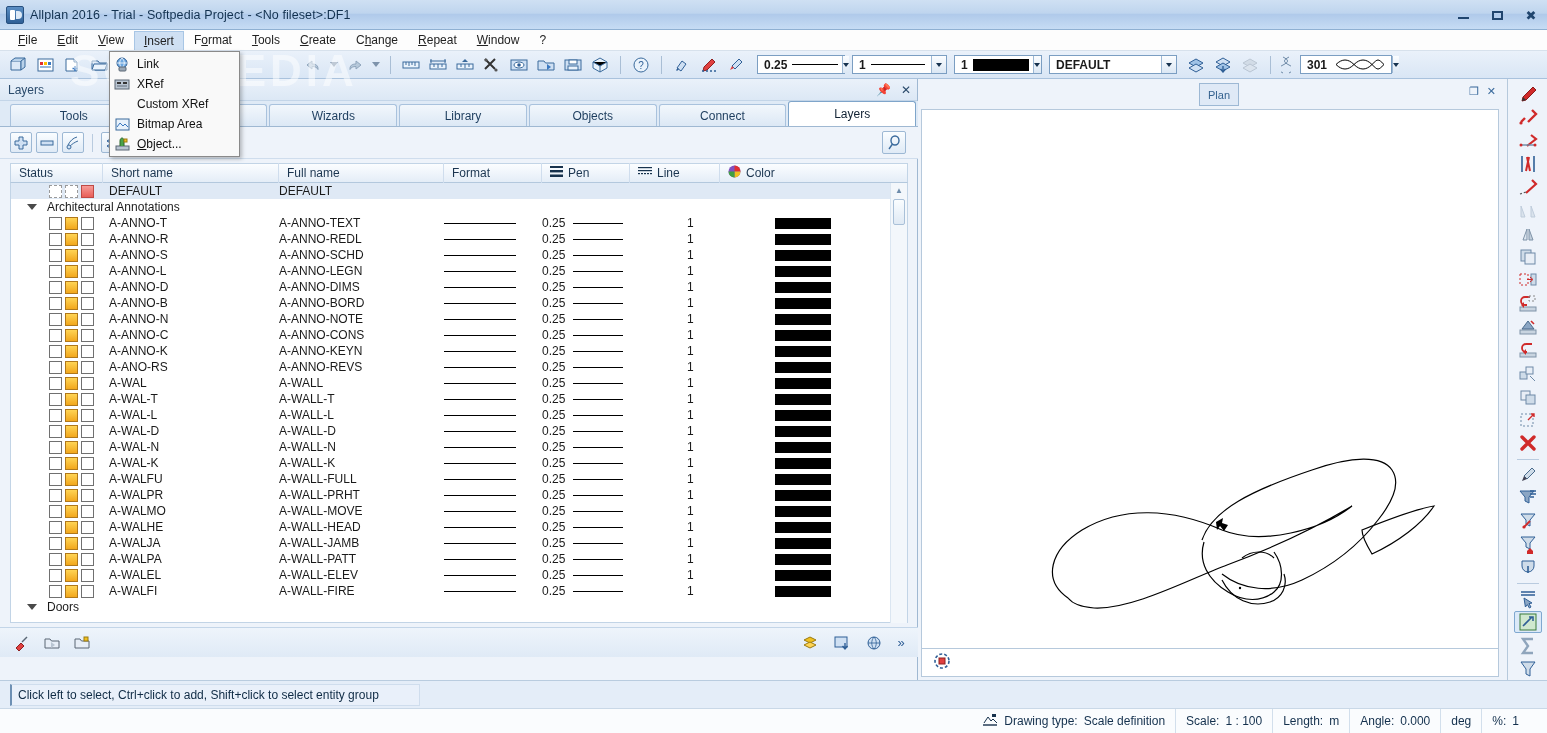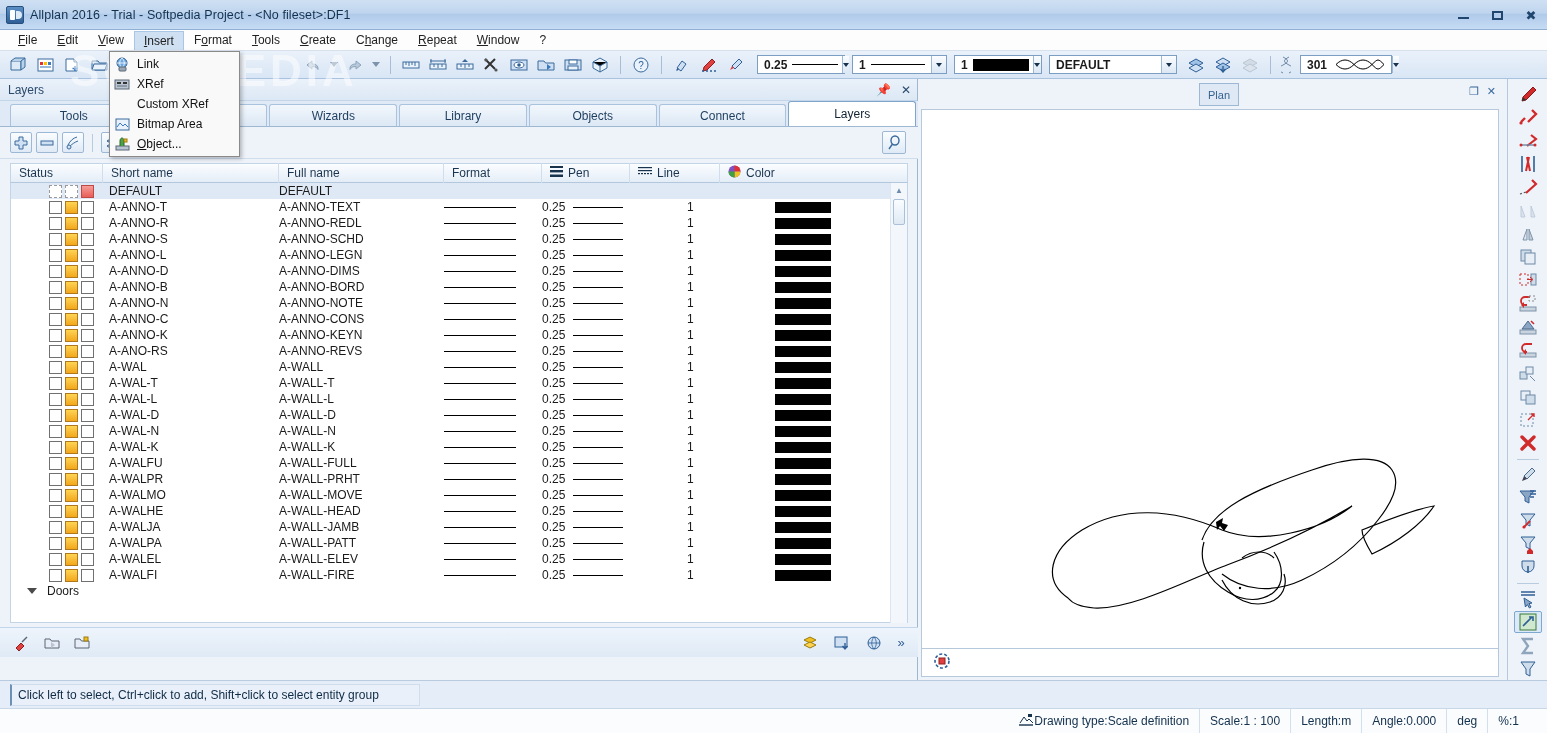--- a/index.html
+++ b/index.html
@@ -200,21 +200,21 @@
   }
 
   
   #statusbar{
     position:absolute; left:0; top:708px; width:1547px; height:25px;
     background:#fafcfe; border-top:1px solid #c9d8e7;
     display:flex; align-items:center; font-size:12px; color:#1a3category;
     color:#13304d;
   }
   #statusbar .sfill{ flex:1; }
-  .sitem{ height:25px; display:flex;align-items:center; padding:0 10px;
+  .sitem{ height:25px; display:flex;align-items:center; gap:6px; padding:0 10px;
           border-left:1px solid #d2dfec;}
   .sitem.noborder{ border-left:none; }
 
   
   #drawwrap{
     position:absolute; left:919px; top:79px; width:583px; height:601px;
     background:#eef3fa;
   }
   #draw-topbar{
     position:absolute; left:0; top:0; width:583px; height:30px; background:#eef3fa;
@@ -661,20 +661,24 @@
           <span class="cb dashed"></span>
           <span class="cb dashed"></span>
           <span class="cb red"></span>
         </div>
         <div class="cell-short">DEFAULT</div>
         <div class="cell-full">DEFAULT</div>
         <div class="cell-format"></div>
         <div class="cell-pen"></div>
         <div class="cell-line"></div>
         <div class="cell-color"></div>
+      </div>
+      <div class="grp">
+        <span class="tri"></span>
+        <span>Architectural Annotations</span>
       </div>
       <div class="row">
         <div class="cell-status">
           <span class="cb"></span>
           <span class="cb amber"></span>
           <span class="cb"></span>
         </div>
         <div class="cell-short">A-ANNO-T</div>
         <div class="cell-full">A-ANNO-TEXT</div>
         <div class="cell-format">

